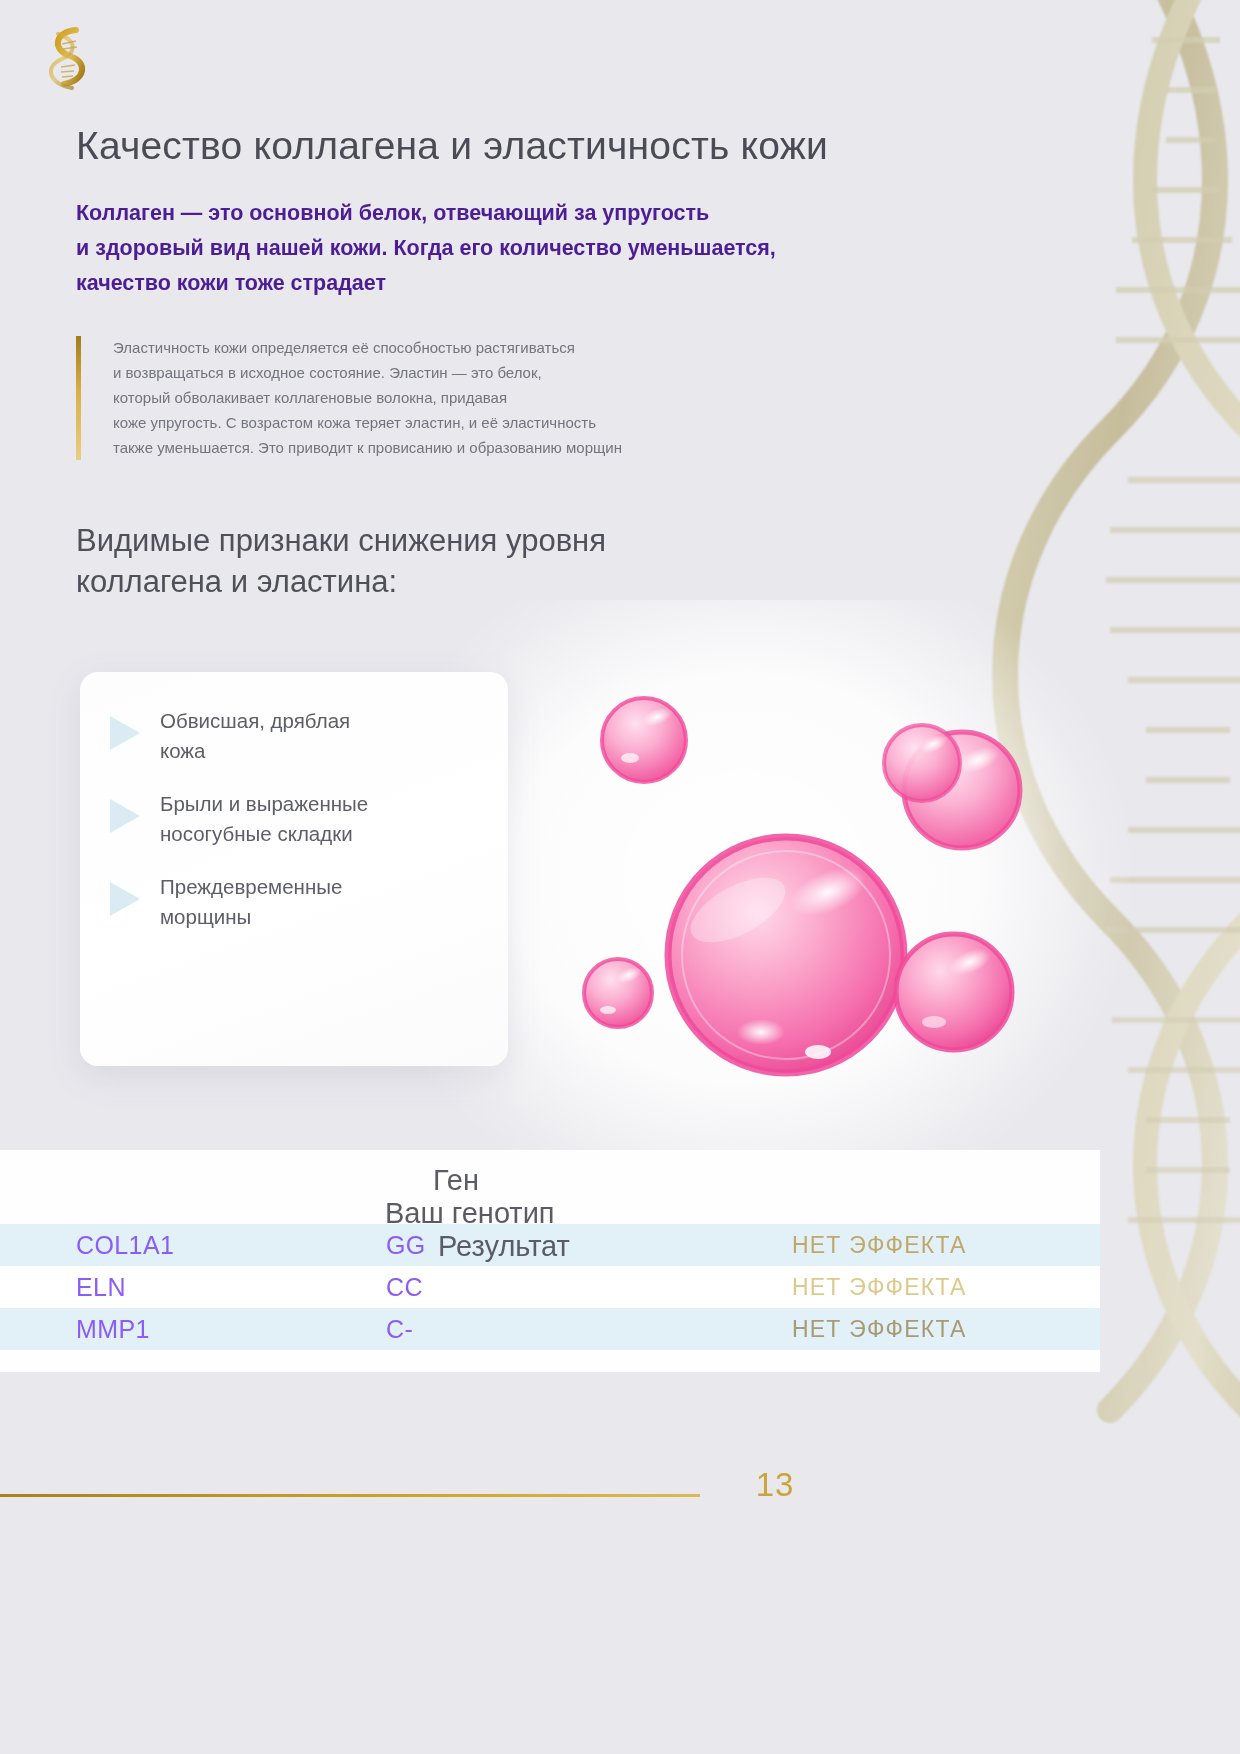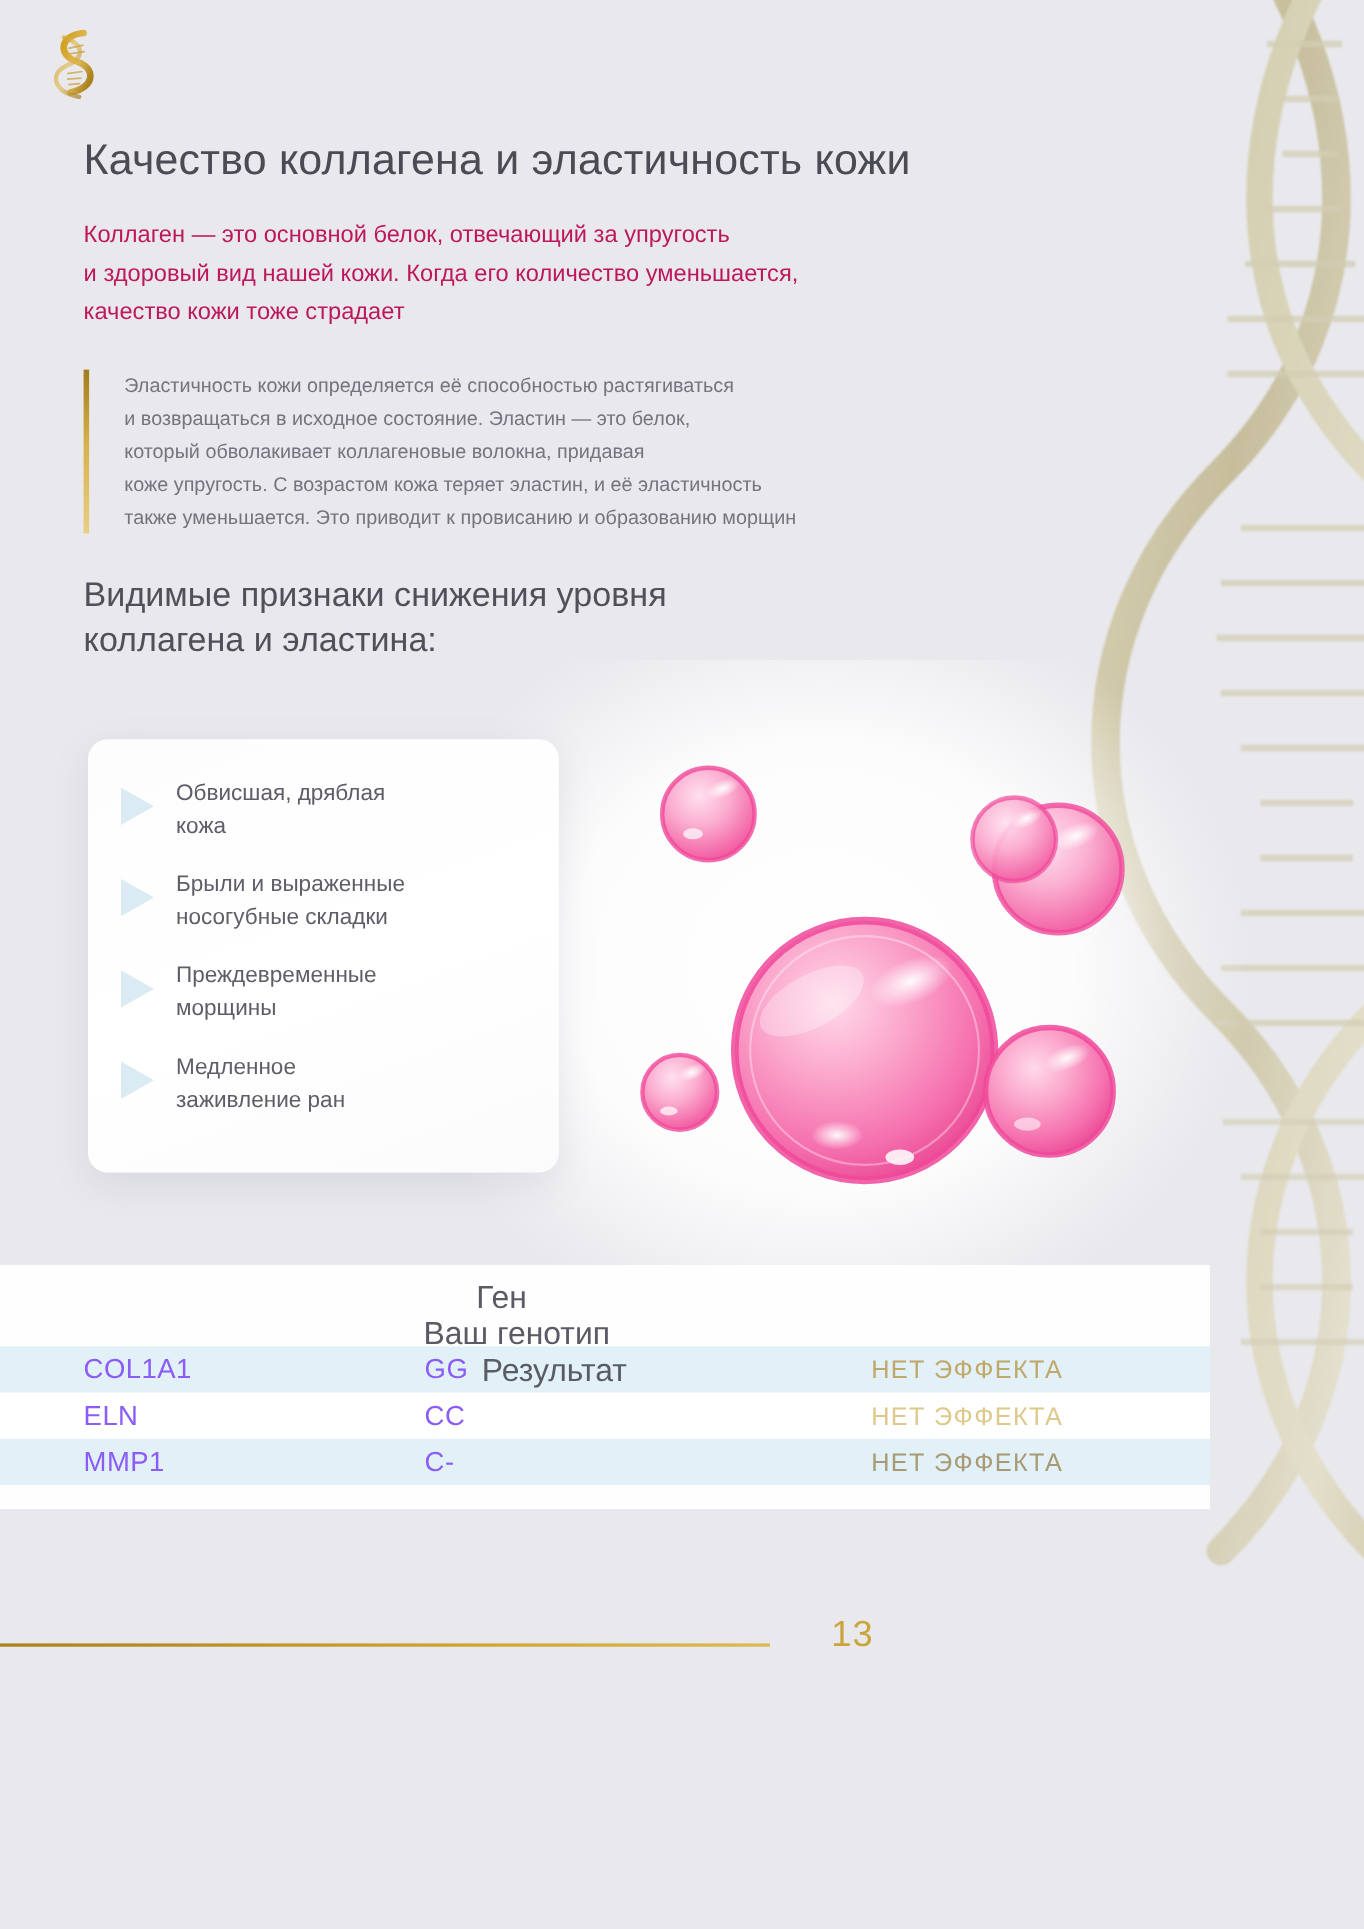--- a/index.html
+++ b/index.html
@@ -60,36 +60,36 @@
     letter-spacing: .2px;
     color: #4b4b55;
     line-height: 1.22;
   }
   .intro {
     position: absolute;
     left: 76px;
     top: 196px;
     width: 900px;
     font-size: 21.5px;
-    font-weight: 400;
-    color: #be185d;
+    font-weight: 700;
+    color: #4c1d95;
     line-height: 1.62;
   }
   .intro p { margin: 0; }
 
   
   .quote {
     position: absolute;
     left: 76px;
     top: 336px;
     width: 880px;
     padding-left: 32px;
     border-left: 5px solid;
     border-image: linear-gradient(180deg, #a07c18 0%, #d8b04a 45%, #e8cf84 100%) 1;
-    font-size: 18px;
+    font-size: 15px;
     font-weight: 300;
     color: #73747d;
     line-height: 1.66;
   }
   .quote p { margin: 0; }
 
   
   .h2 {
     position: absolute;
     left: 76px;
@@ -327,27 +327,20 @@
         <span>носогубные складки</span>
       </div>
     </div>
     <div class="sym">
       <span class="tri"></span>
       <div class="sym-text">
         <span>Преждевременные</span><br>
         <span>морщины</span>
       </div>
     </div>
-    <div class="sym">
-      <span class="tri"></span>
-      <div class="sym-text">
-        <span>Медленное</span><br>
-        <span>заживление ран</span>
-      </div>
-    </div>
   </div>
 
   <div class="bubbles">
     <svg viewBox="0 0 470 420" xmlns="http://www.w3.org/2000/svg" aria-hidden="true">
       <defs>
         <radialGradient id="bub" cx="38%" cy="32%" r="72%">
           <stop offset="0%" stop-color="#ffd9ea"></stop>
           <stop offset="38%" stop-color="#fba8cc"></stop>
           <stop offset="78%" stop-color="#f56fae"></stop>
           <stop offset="100%" stop-color="#ea4b95"></stop>

